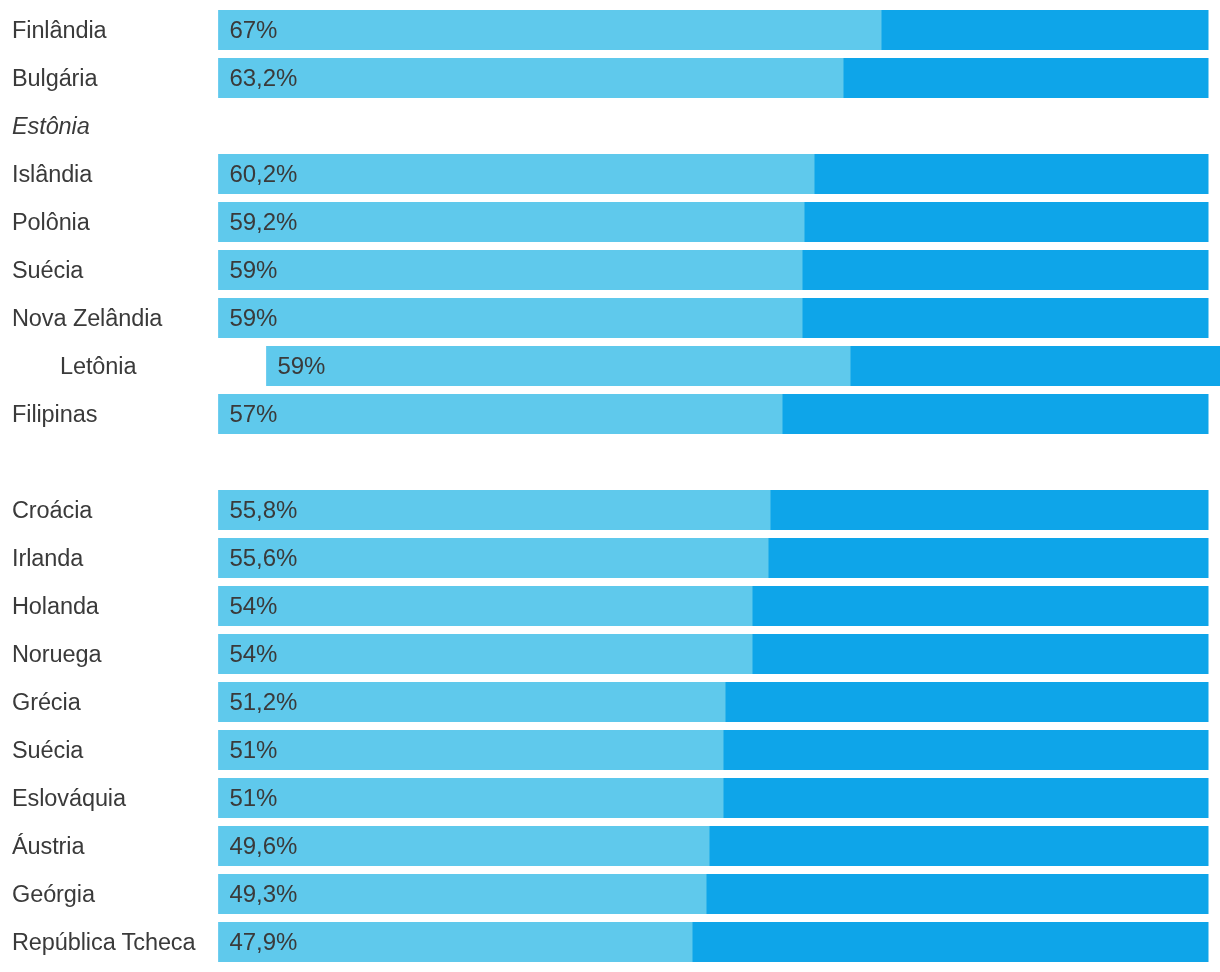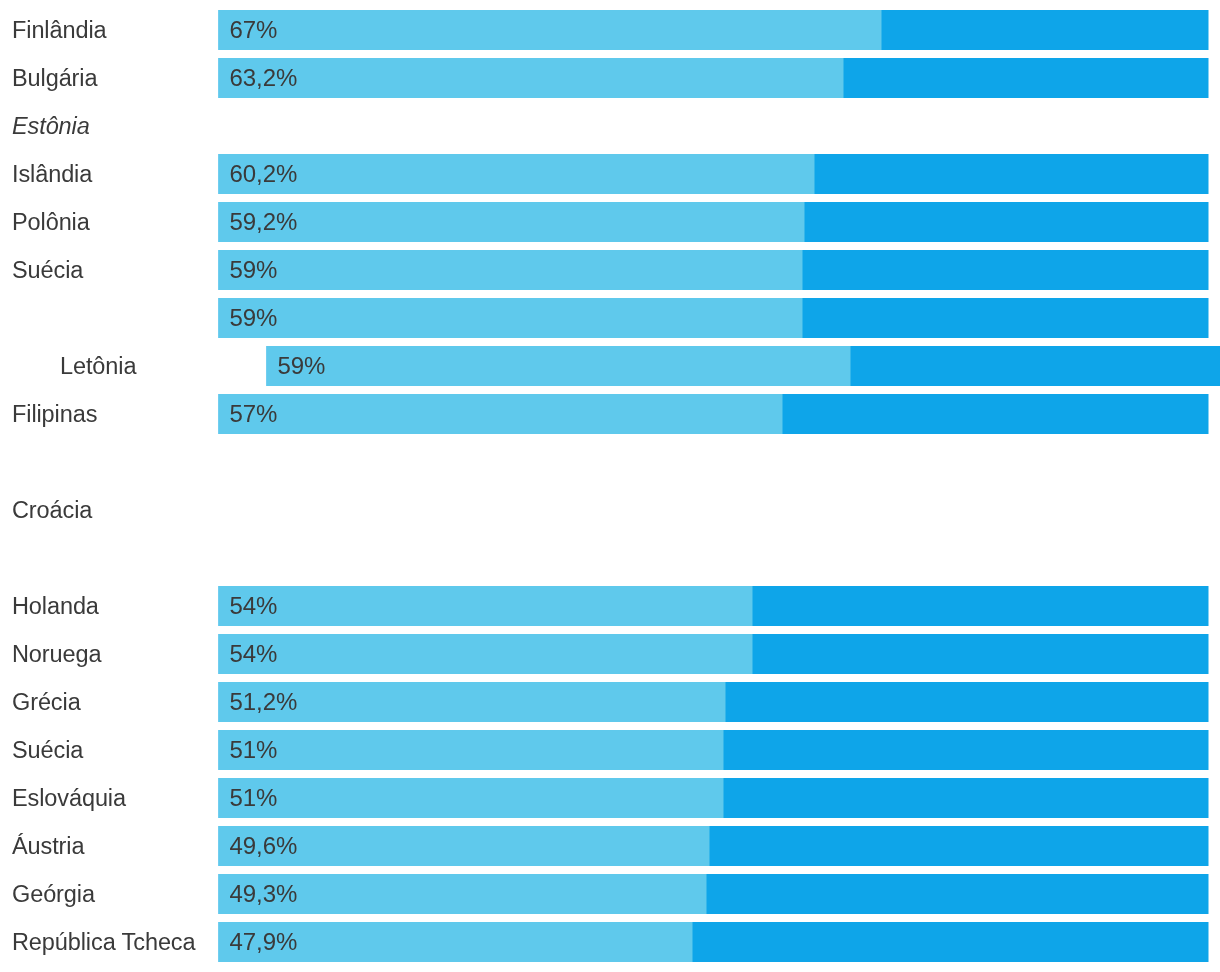--- a/index.html
+++ b/index.html
@@ -67,20 +67,21 @@
     </div>
   </div>
   <div class="row" style="top: 250px;">
     <div class="cat">Suécia</div>
     <div class="track">
       <div class="bar" style="width: 583.805px;"></div>
       <div class="val">59%</div>
     </div>
   </div>
   <div class="row" style="top: 298px;">
+    <div class="cat">Nova Zelândia</div>
     <div class="track">
       <div class="bar" style="width: 583.805px;"></div>
       <div class="val">59%</div>
     </div>
   </div>
   <div class="row" style="top: 346px; margin-left: 48px;">
     <div class="cat">Letônia</div>
     <div class="track">
       <div class="bar" style="width: 583.805px;"></div>
       <div class="val">59%</div>
@@ -88,20 +89,31 @@
   </div>
   <div class="row" style="top: 394px;">
     <div class="cat">Filipinas</div>
     <div class="track">
       <div class="bar" style="width: 564.015px;"></div>
       <div class="val">57%</div>
     </div>
   </div>
   <div class="row" style="top: 490px;">
     <div class="cat">Croácia</div>
+    <div class="track">
+      <div class="bar" style="width: 552.141px;"></div>
+      <div class="val">55,8%</div>
+    </div>
+  </div>
+  <div class="row" style="top: 538px;">
+    <div class="cat">Irlanda</div>
+    <div class="track">
+      <div class="bar" style="width: 550.162px;"></div>
+      <div class="val">55,6%</div>
+    </div>
   </div>
   <div class="row" style="top: 586px;">
     <div class="cat">Holanda</div>
     <div class="track">
       <div class="bar" style="width: 534.33px;"></div>
       <div class="val">54%</div>
     </div>
   </div>
   <div class="row" style="top: 634px;">
     <div class="cat">Noruega</div>

